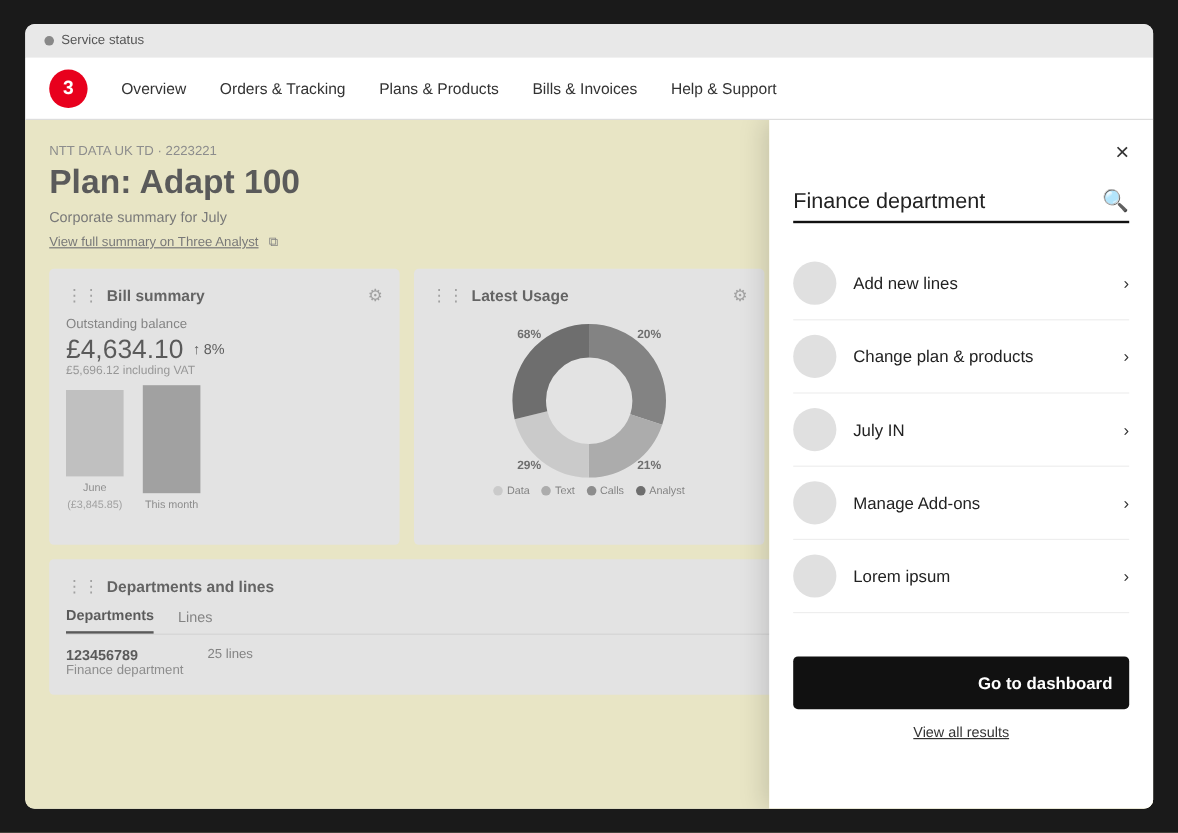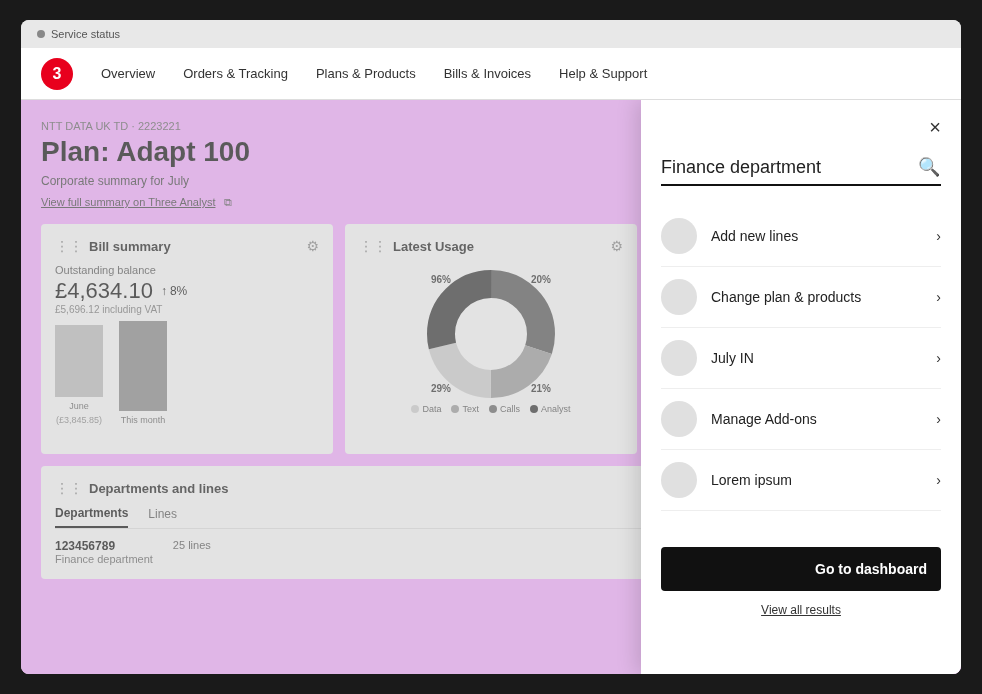--- a/index.html
+++ b/index.html
@@ -66,21 +66,21 @@
     }
     .nav-item {
       font-size: 13px;
       color: #333;
       cursor: pointer;
       white-space: nowrap;
     }
 
     
     .main-content {
-      background: #f0abfc;
+      background: #fef9c3;
       padding: 20px;
       height: calc(654px - 28px - 52px);
       overflow: hidden;
       position: relative;
     }
 
     
     .account-label {
       font-size: 11px;
       color: #666;
@@ -443,21 +443,21 @@
 
               <circle cx="70" cy="70" r="50" fill="none" stroke="#555" stroke-width="28" stroke-dasharray="94.25 220.75" stroke-dashoffset="0" transform="rotate(-90 70 70)"></circle>
 
               <circle cx="70" cy="70" r="50" fill="none" stroke="#999" stroke-width="28" stroke-dasharray="62.83 251.17" stroke-dashoffset="-94.25" transform="rotate(-90 70 70)"></circle>
 
               <circle cx="70" cy="70" r="50" fill="none" stroke="#ccc" stroke-width="28" stroke-dasharray="66.00 248" stroke-dashoffset="-157.08" transform="rotate(-90 70 70)"></circle>
 
               <circle cx="70" cy="70" r="50" fill="none" stroke="#333" stroke-width="28" stroke-dasharray="91.11 222.89" stroke-dashoffset="-223.08" transform="rotate(-90 70 70)"></circle>
               <circle cx="70" cy="70" r="35" fill="#f5f5f5"></circle>
             </svg>
-            <div style="position:absolute;top:10px;left:10px;font-size:10px;font-weight:bold;color:#333;">96%</div>
+            <div style="position:absolute;top:10px;left:10px;font-size:10px;font-weight:bold;color:#333;">68%</div>
             <div style="position:absolute;top:10px;right:10px;font-size:10px;font-weight:bold;color:#333;">20%</div>
             <div style="position:absolute;bottom:10px;left:10px;font-size:10px;font-weight:bold;color:#333;">29%</div>
             <div style="position:absolute;bottom:10px;right:10px;font-size:10px;font-weight:bold;color:#333;">21%</div>
           </div>
           <div class="donut-legend">
             <div class="legend-item">
               <div class="legend-dot" style="background:#ccc;"></div>
               <span>Data</span>
             </div>
             <div class="legend-item">

